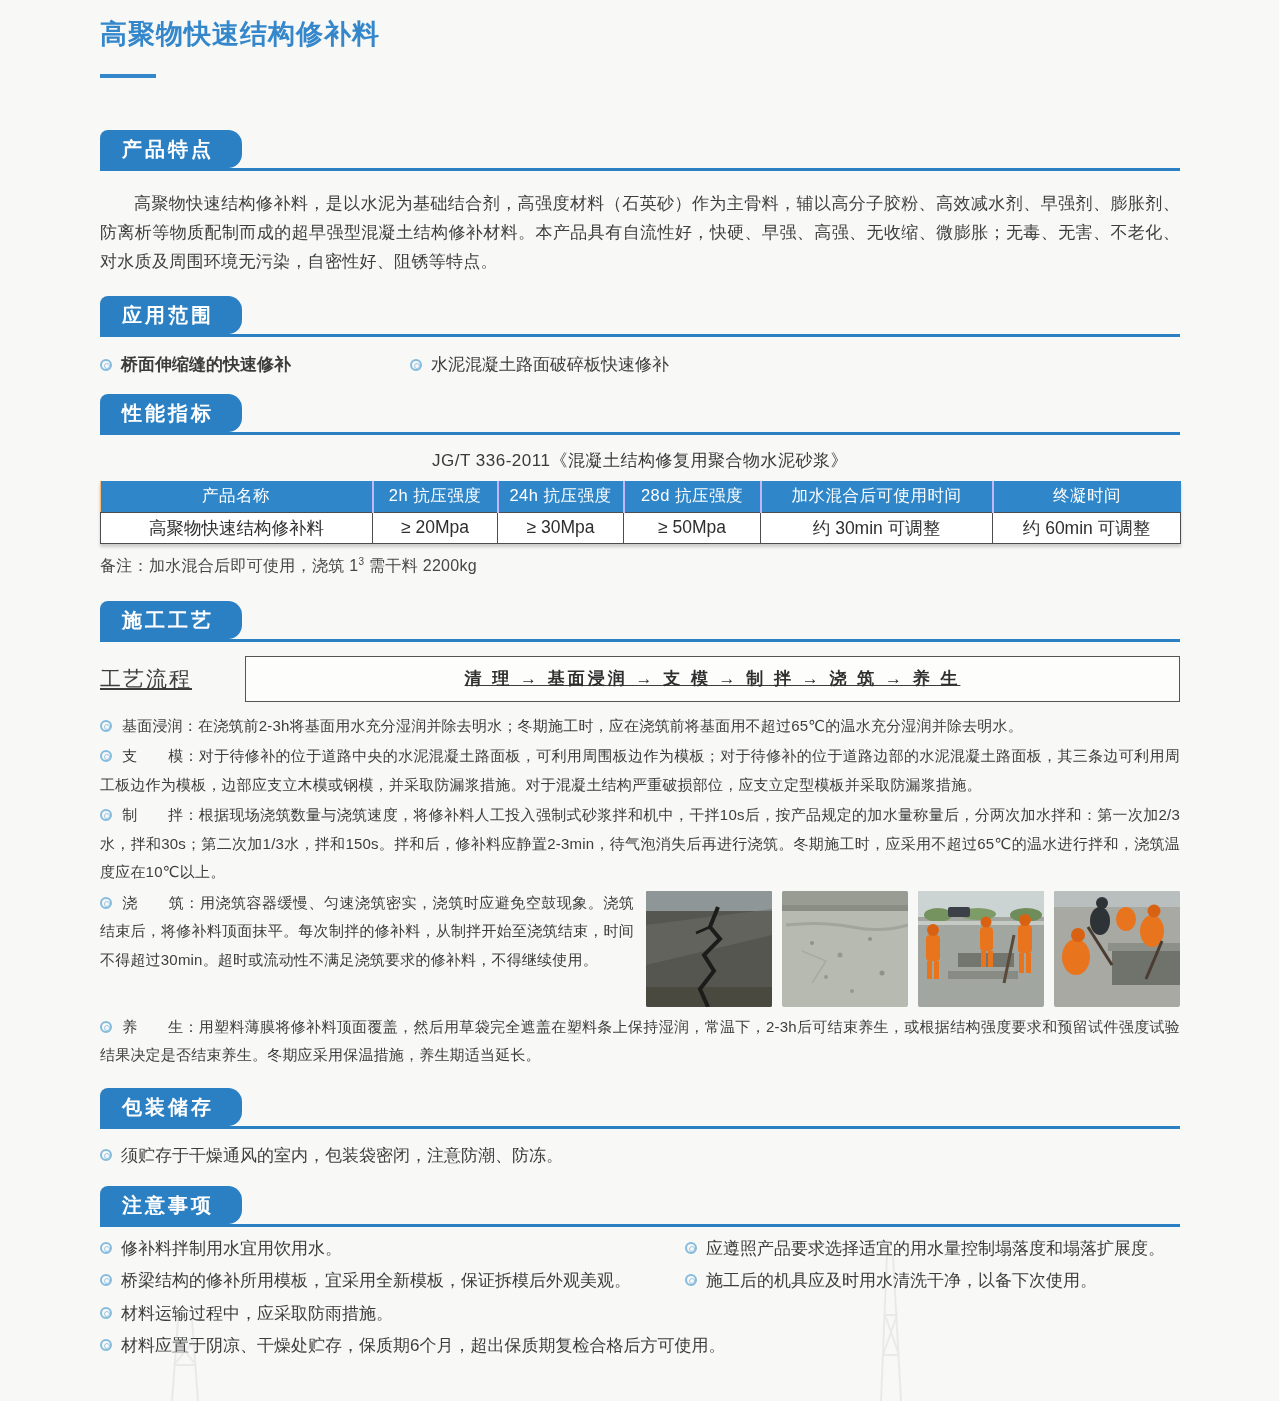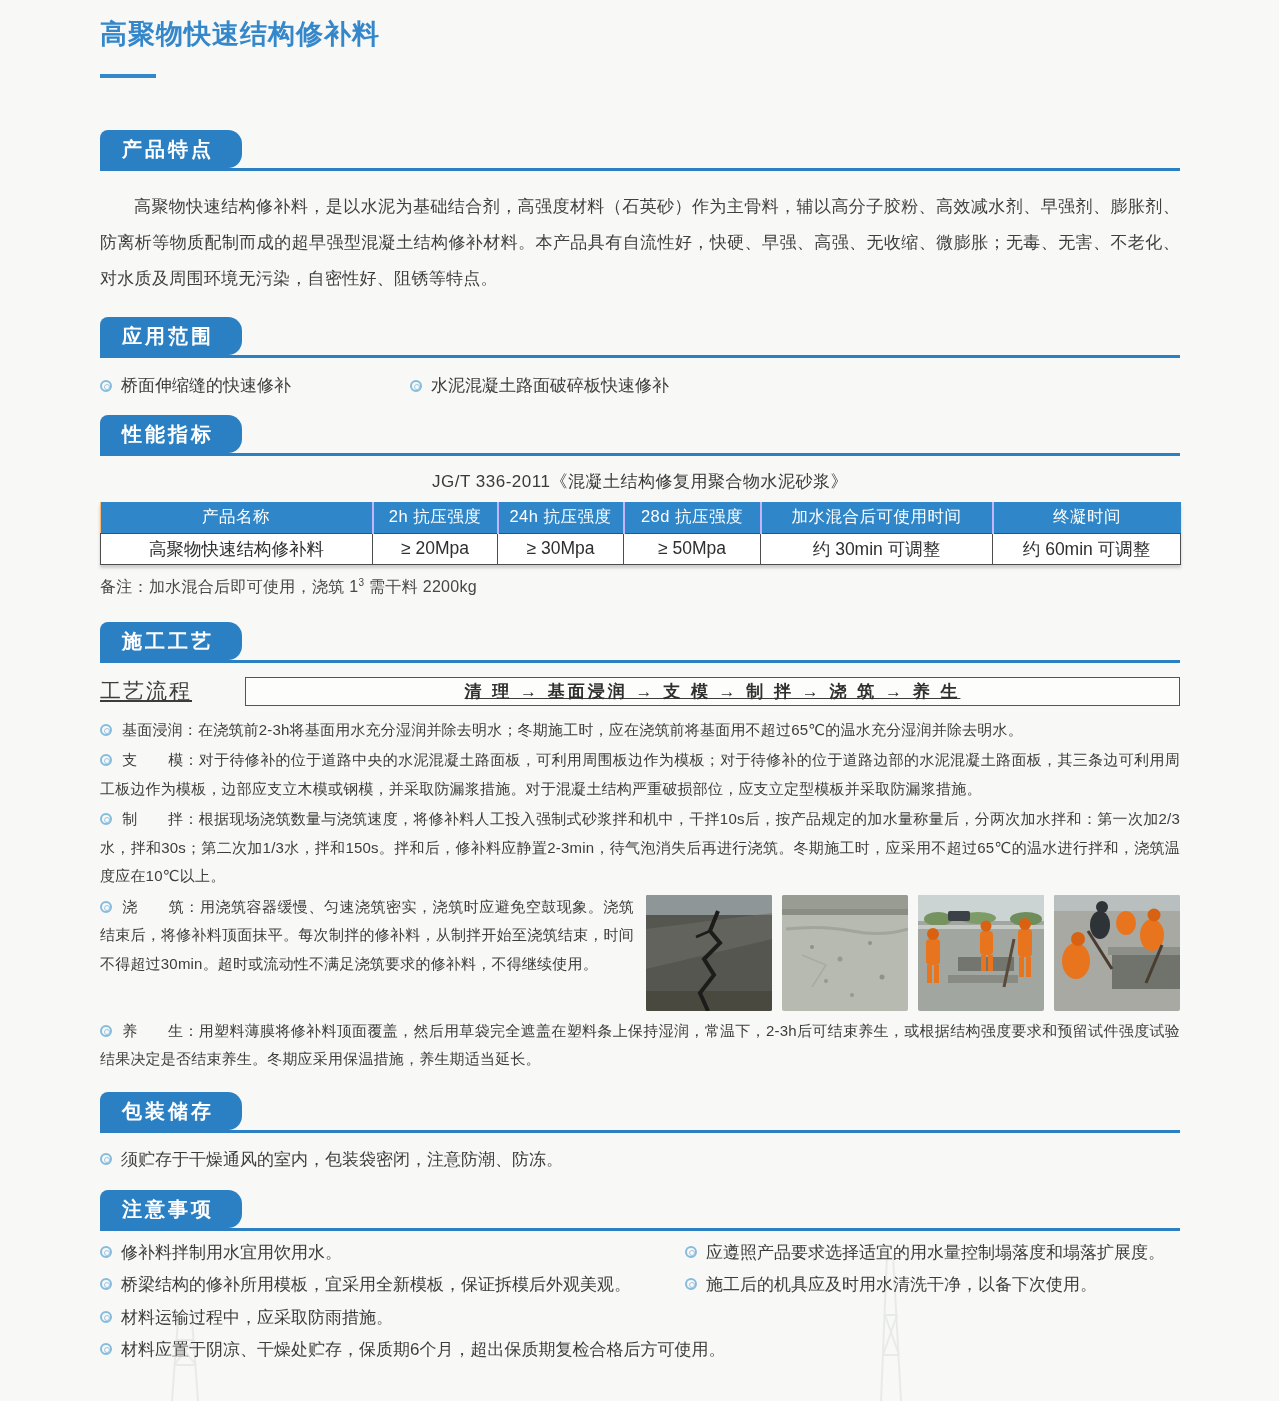--- a/index.html
+++ b/index.html
@@ -24,38 +24,38 @@
   }
   .sec-features { margin-top:52px; }
   .sec-application { margin-top:20px; }
   .sec-performance { margin-top:18px; }
   .sec-process { margin-top:24px; }
   .sec-storage { margin-top:18px; }
   .sec-notes { margin-top:16px; }
 
   
   .intro {
-    margin-top:18px; font-size:17px; line-height:36px;
+    margin-top:18px; font-size:17px; line-height:29px;
     text-indent:2em; letter-spacing:0.3px; color:#3f3f3f; text-align:justify;
   }
 
   
   .dot {
     display:inline-block; width:12px; height:12px; border:2px solid #85bbdd;
     border-radius:50%; position:relative; vertical-align:-1px; margin-right:9px; flex:none;
   }
   .dot::after {
     content:""; position:absolute; left:2px; top:2px; width:4px; height:4px;
     border:1.5px solid #9dc7e2; border-radius:50%;
   }
 
   
   .app-row { margin-top:16px; display:flex; font-size:17px; }
   .app-item { display:flex; align-items:center; }
-  .app-item:first-child { width:310px; flex:none; }
+  .app-item:first-child { width:310px; flex:none;font-weight:bold; }
 
   
   .tbl-caption { margin-top:14px; text-align:center; font-size:17px; color:#3a3a3a; letter-spacing:0.5px; }
   table.perf { margin-top:9px; width:1080px; border-collapse:collapse; table-layout:fixed;
                box-shadow:0 3px 3px rgba(0,0,0,0.18); background:#fdba74; }
   table.perf th {
     background:#2f86c8; color:#fff; font-size:16.5px; font-weight:normal;
     height:31px; border-left:2px solid #c4b5fd; letter-spacing:0.5px;
   }
   table.perf th:first-child { border-left:none; }
@@ -63,21 +63,21 @@
     height:31px; text-align:center; font-size:17.5px; color:#2e2e2e;
     border:1px solid #4d4d4d; background:#fff;
   }
   .tbl-note { margin-top:12px; font-size:16px; color:#474747; letter-spacing:0.3px; }
   .tbl-note sup { font-size:10px; }
 
   
   .flow-row { margin-top:14px; display:flex; align-items:center;text-decoration:underline; }
   .flow-label { font-size:21px; color:#3e3e3e; letter-spacing:2px; width:145px; flex:none; }
   .flow-box {
-    flex:1; border:1.5px solid #555; height:29px; background:#fdfdfc;
+    flex:1; border:1.5px solid #555; height:46px; background:#fdfdfc;
     display:flex; align-items:center; justify-content:center;
     font-size:17px; font-weight:bold; color:#2f2f2f; letter-spacing:3px;
   }
 
   
   .steps { margin-top:10px; }
   .step { font-size:15px; line-height:28.5px; letter-spacing:0.2px; color:#3d3d3d;
           margin-bottom:2px; text-align:justify; }
   .step .dot { margin-right:10px; }
   .clearstep { clear:both; }

